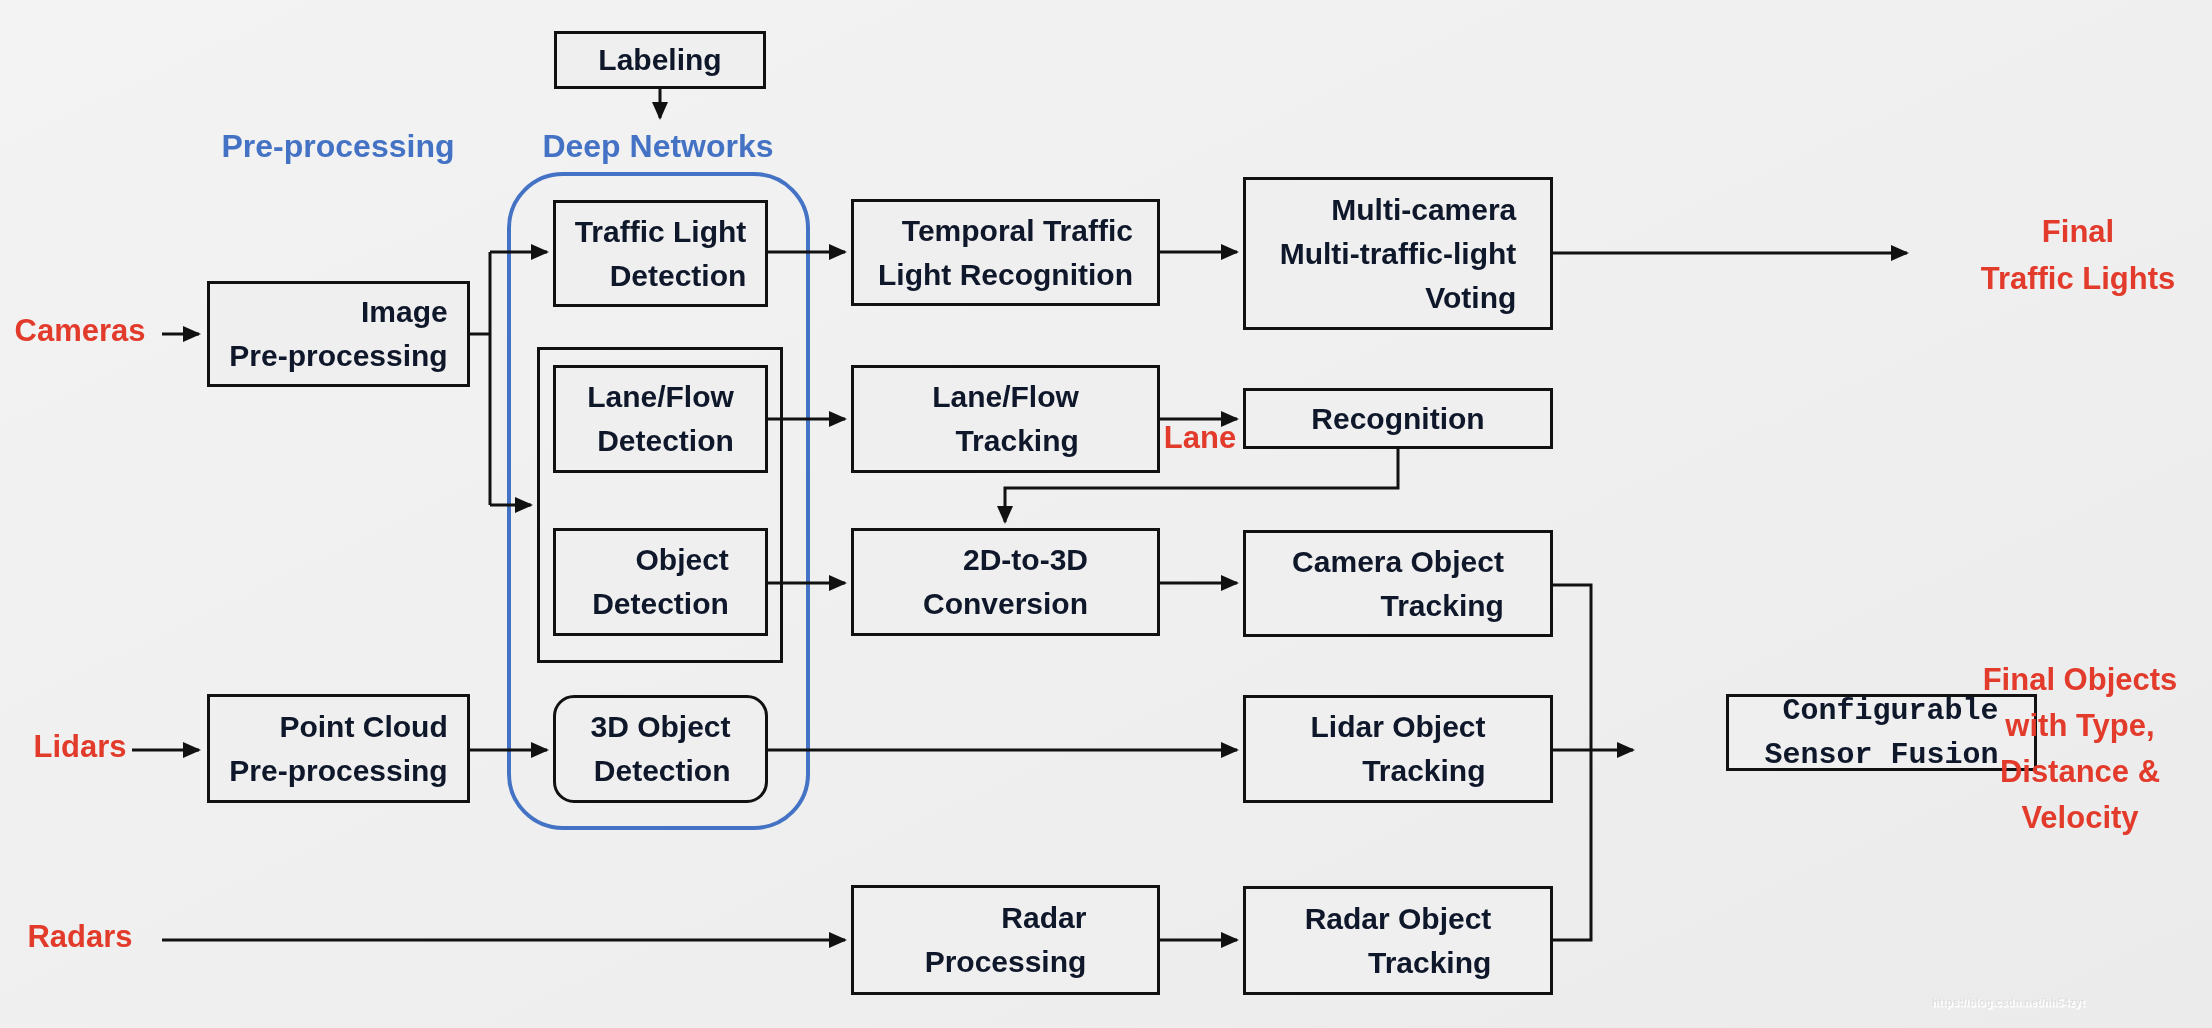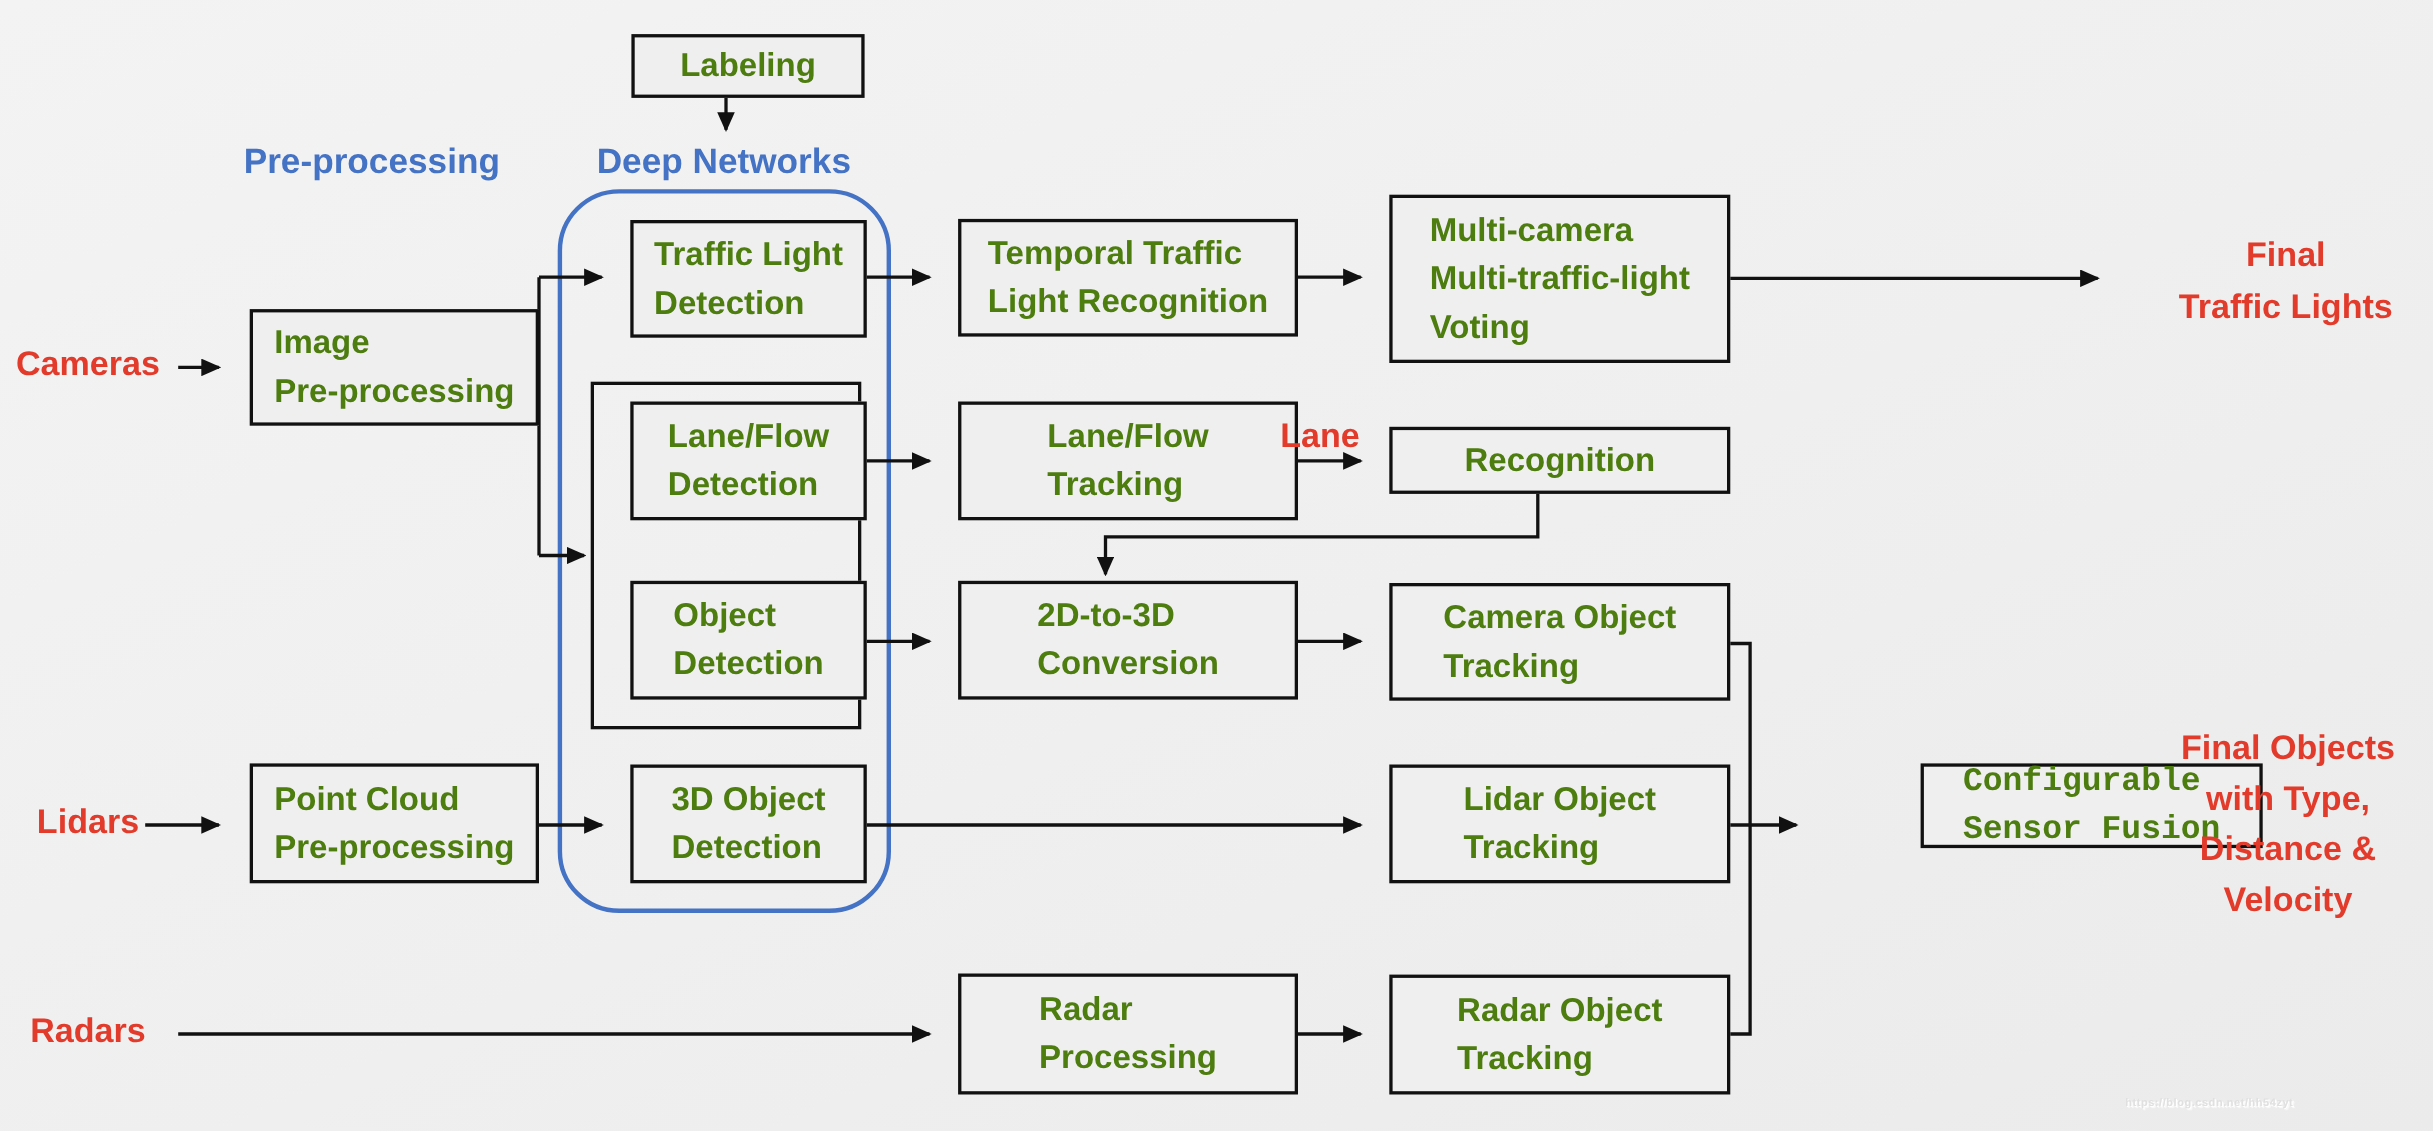--- a/index.html
+++ b/index.html
@@ -23,38 +23,37 @@
   .group-frame{
     position:absolute;z-index:2;
     left:537px;top:347px;width:246px;height:316px;
     border:3px solid #111;box-sizing:border-box;background:transparent;
   }
   .node{
     position:absolute;z-index:3;
     border:3px solid #111;box-sizing:border-box;
     background:#efefef;
     display:flex;align-items:center;justify-content:center;
-    text-align:left;color:#4d7c0f;
+    text-align:right;color:#0f172a;
     font-size:30px;font-weight:600;line-height:44px;
     white-space:pre-line;
-    margin-left:20px;
   }
   .section-label{
     position:absolute;z-index:3;
     width:320px;text-align:center;
     color:#4472C4;font-size:32px;font-weight:700;
   }
   .io-label{
     position:absolute;z-index:3;
     text-align:center;color:#E23B2B;
     font-size:31px;font-weight:700;white-space:pre-line;
   }
   .edge-label{
     position:absolute;z-index:4;
-    color:#E23B2B;font-size:31px;font-weight:700;text-align:center;
+    color:#E23B2B;font-size:31px;font-weight:700;text-align:center;margin-top:42px;
   }
   .watermark{
     position:absolute;z-index:5;
     left:1932px;top:997px;width:270px;
     font-size:10px;font-weight:700;color:#e0e0e1;
     text-shadow:1px 1px 0 #ffffff, 2px 2px 1px #fbfbfb;
     letter-spacing:.5px;
   }
 </style>
 </head>
@@ -112,21 +111,21 @@
 Pre-processing</div>
   <div class="node" style="left:207px;top:694px;width:263px;height:109px;">Point Cloud
 Pre-processing</div>
 
   <div class="node" style="left:553px;top:200px;width:215px;height:107px;">Traffic Light
 Detection</div>
   <div class="node" style="left:553px;top:365px;width:215px;height:108px;">Lane/Flow
 Detection</div>
   <div class="node" style="left:553px;top:528px;width:215px;height:108px;">Object
 Detection</div>
-  <div class="node" style="left:553px;top:695px;width:215px;height:108px;">3D Object
+  <div class="node" style="left:553px;top:695px;width:215px;height:108px;border-radius:21px;">3D Object
 Detection</div>
 
   <div class="node" style="left:851px;top:199px;width:309px;height:107px;">Temporal Traffic
 Light Recognition</div>
   <div class="node" style="left:851px;top:365px;width:309px;height:108px;">Lane/Flow
 Tracking</div>
   <div class="node" style="left:851px;top:528px;width:309px;height:108px;">2D-to-3D
 Conversion</div>
   <div class="node" style="left:851px;top:885px;width:309px;height:110px;">Radar
 Processing</div>

